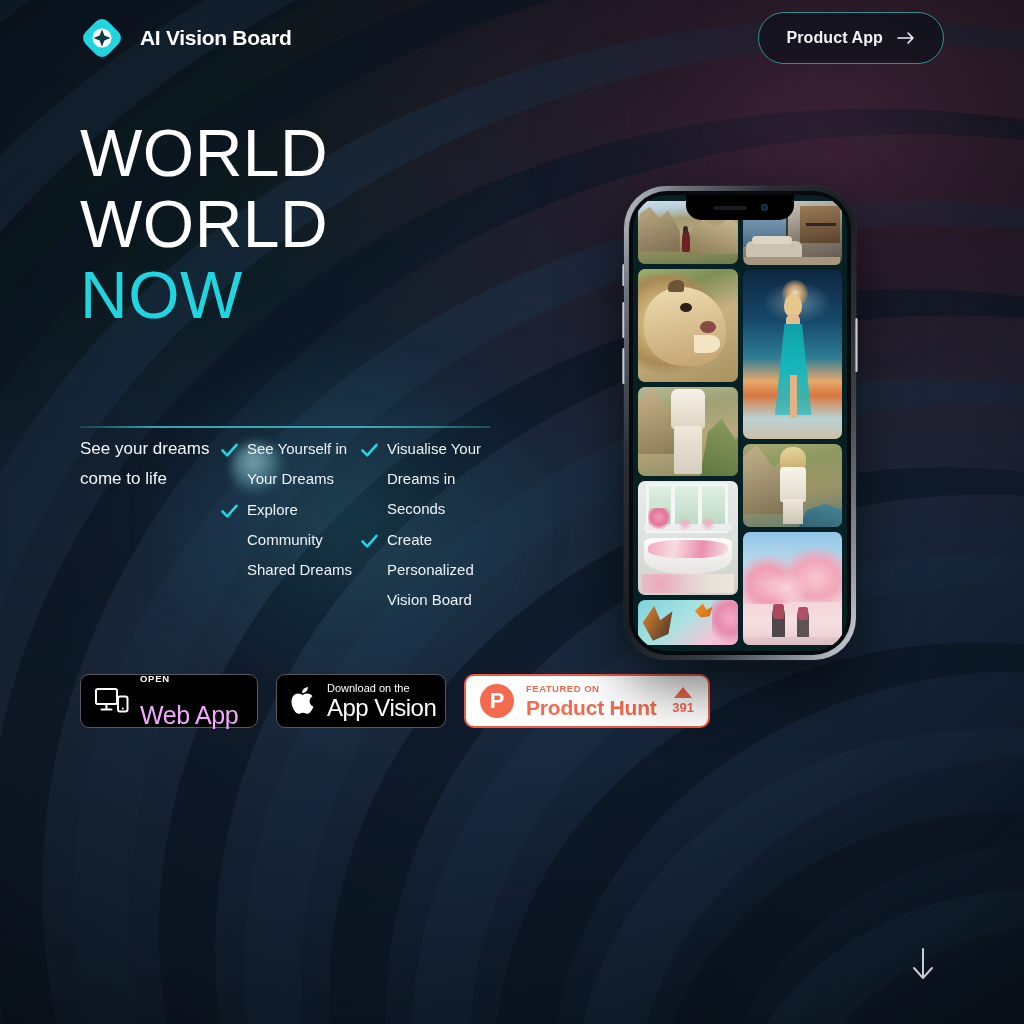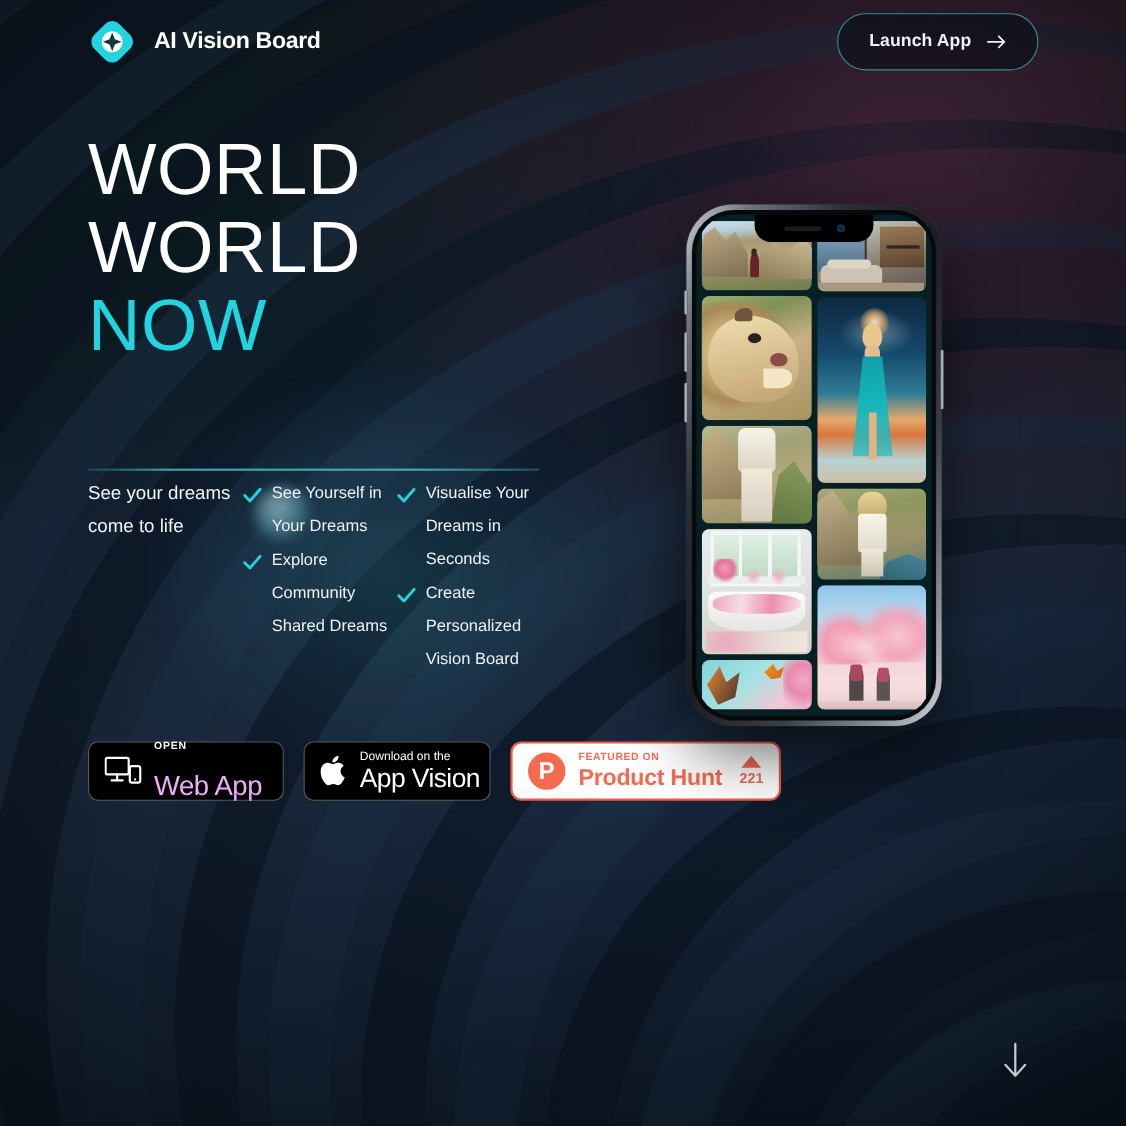--- a/index.html
+++ b/index.html
@@ -229,21 +229,21 @@
     <div class="logo-mark">
       <svg width="44" height="44" viewBox="0 0 44 44">
         <rect x="6" y="6" width="32" height="32" rx="9" transform="rotate(45 22 22)" fill="#22d3e0"></rect>
         <circle cx="22" cy="22" r="9.5" fill="#ffffff"></circle>
         <path d="M22 13.5 L24.4 19.6 L30.5 22 L24.4 24.4 L22 30.5 L19.6 24.4 L13.5 22 L19.6 19.6 Z" fill="#0d3a40"></path>
       </svg>
     </div>
     <div class="brand-name">AI Vision Board</div>
   </div>
   <div class="launch-btn">
-    <span>Launch App</span>
+    <span>Product App</span>
     <svg class="arrow-r" viewBox="0 0 18 14">
       <path d="M1 7 H16 M11 2 L16 7 L11 12" fill="none" stroke="#f0f3f5" stroke-width="1.6" stroke-linecap="round" stroke-linejoin="round"></path>
     </svg>
   </div>
 </div>
 
 <div class="hero">
   <div class="headline">
     <div>WORLD</div>
     <div>WORLD</div>
@@ -315,21 +315,21 @@
   </div>
 
   <div class="badge-ph">
     <div class="ph-logo">P</div>
     <div class="ph-txt">
       <div class="ph-small">FEATURED ON</div>
       <div class="ph-big">Product Hunt</div>
     </div>
     <div class="ph-vote">
       <div class="ph-caret"></div>
-      <div class="ph-count">221</div>
+      <div class="ph-count">391</div>
     </div>
   </div>
 </div>
 
 <div class="phone">
   <div class="side-btn sb-mute"></div>
   <div class="side-btn sb-up"></div>
   <div class="side-btn sb-dn"></div>
   <div class="side-btn sb-pwr"></div>
   <div class="phone-inner">

